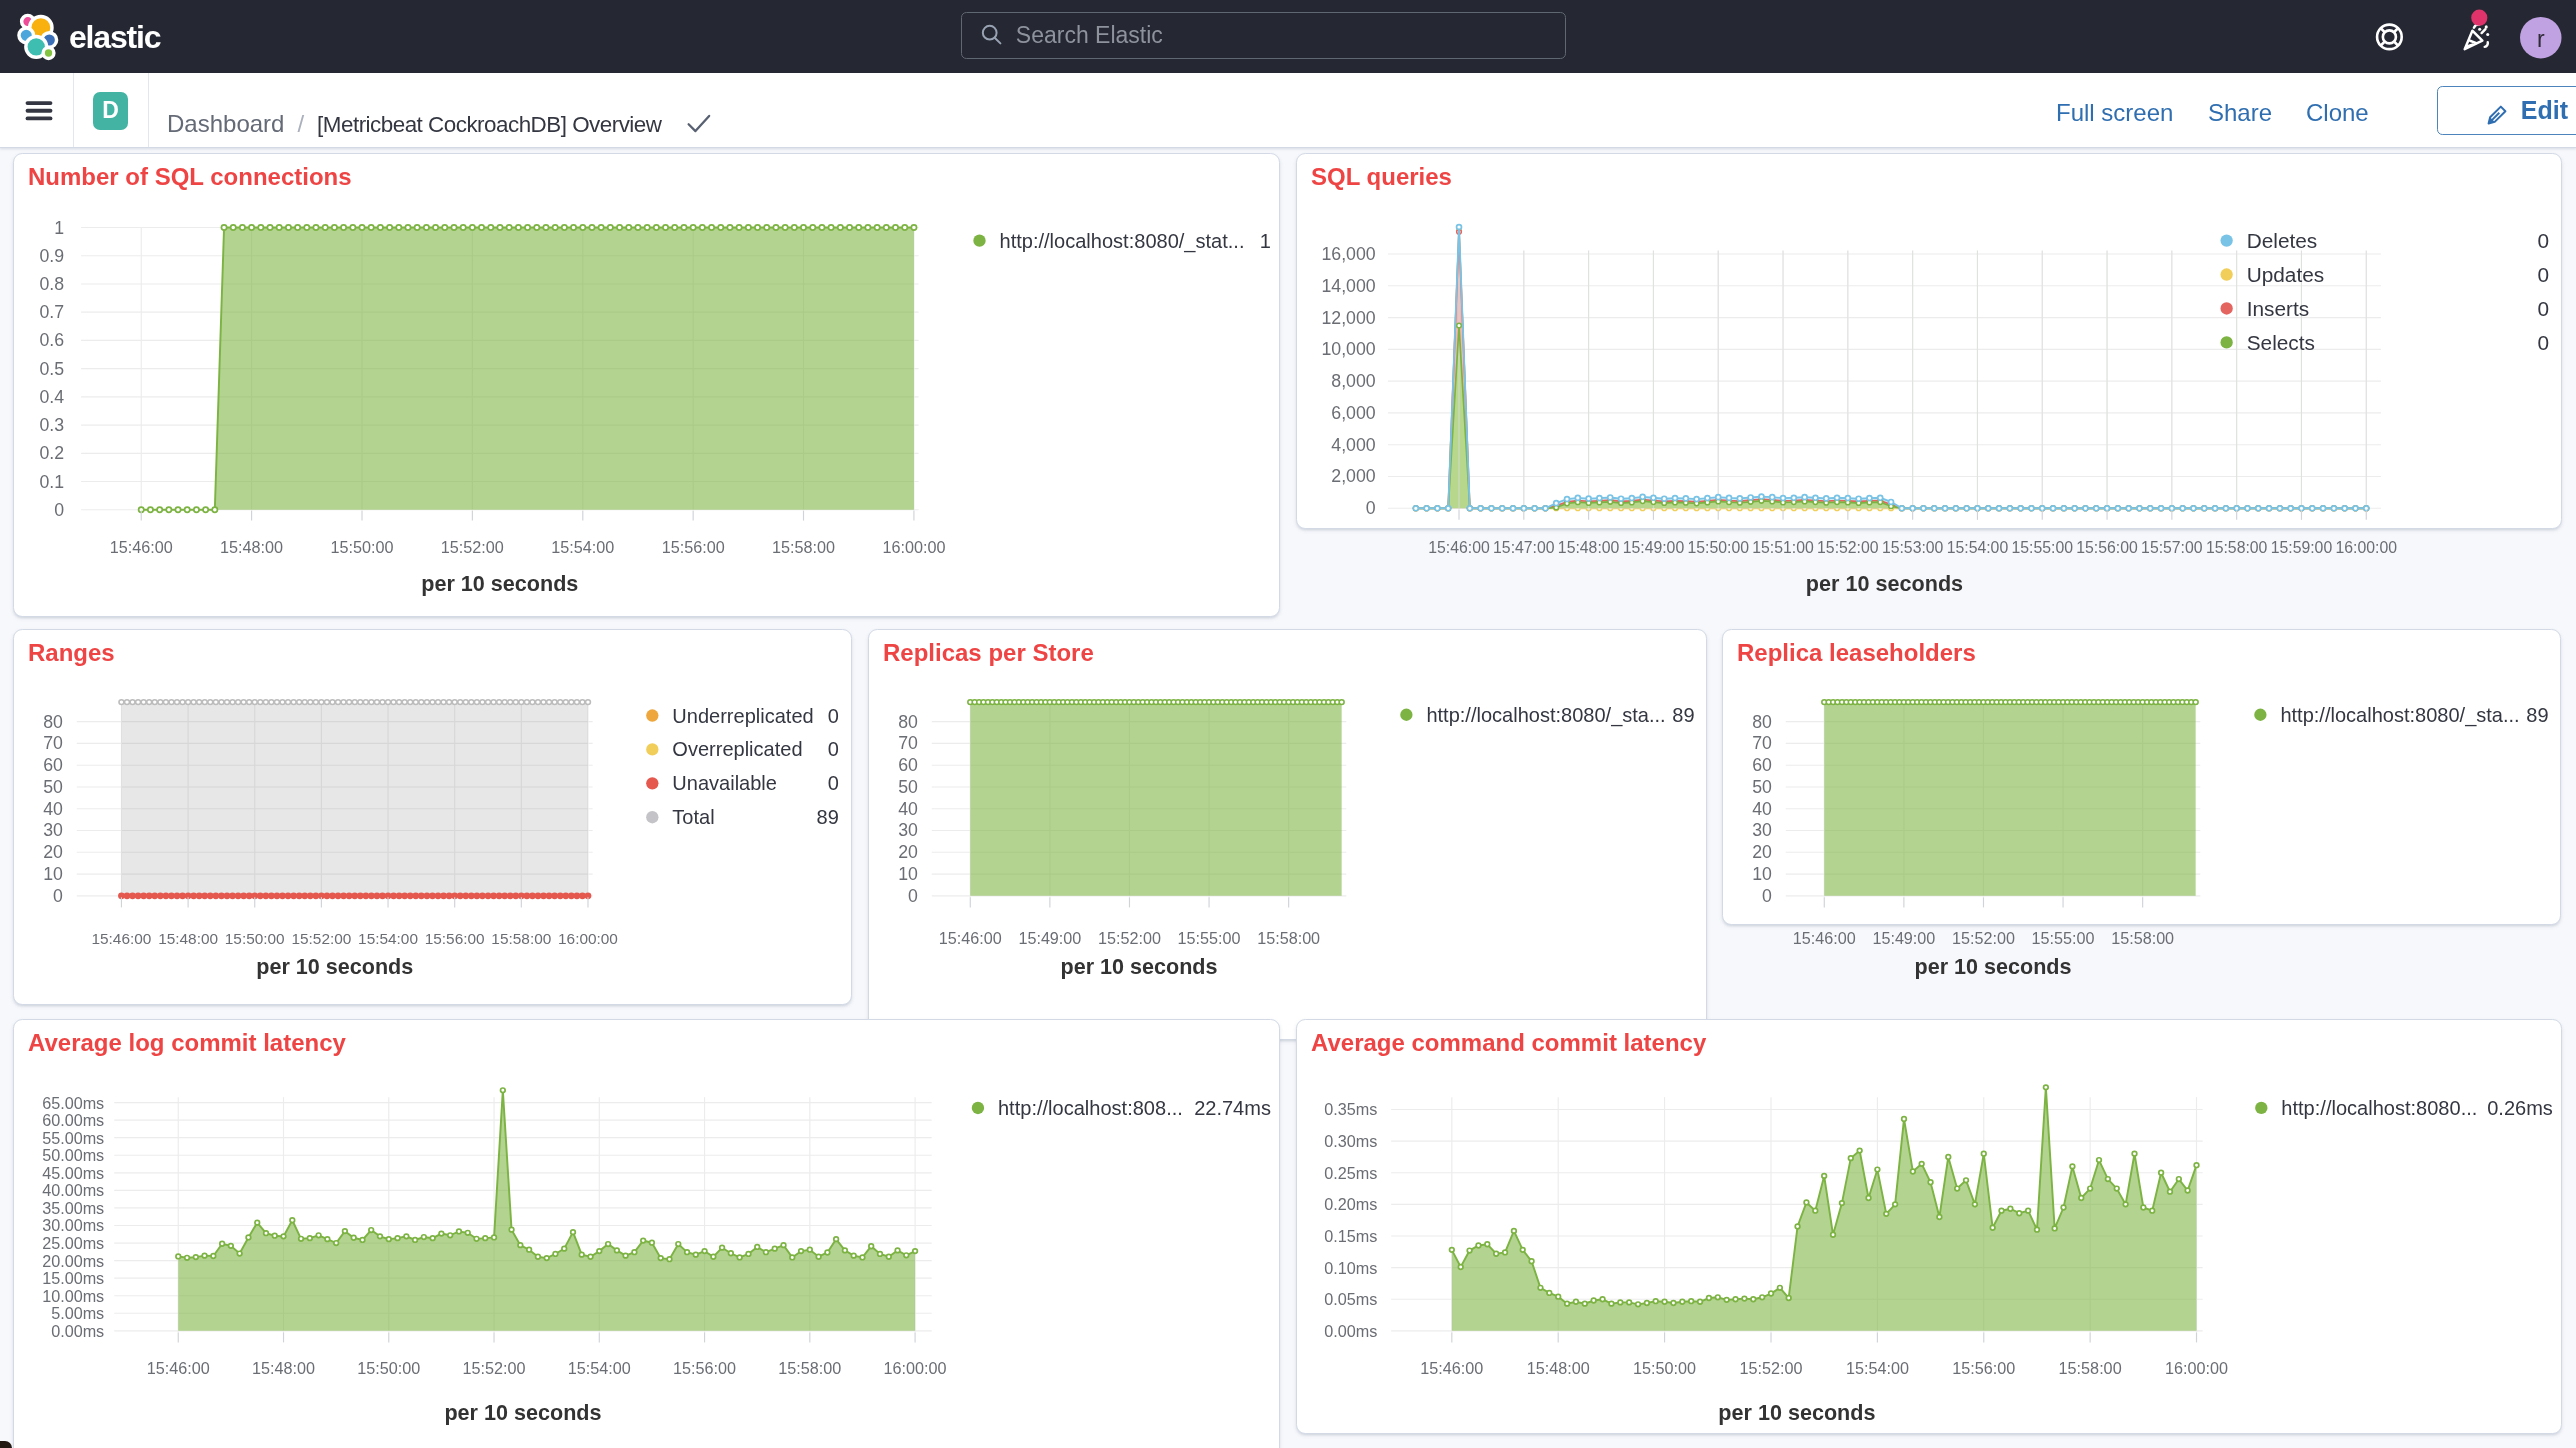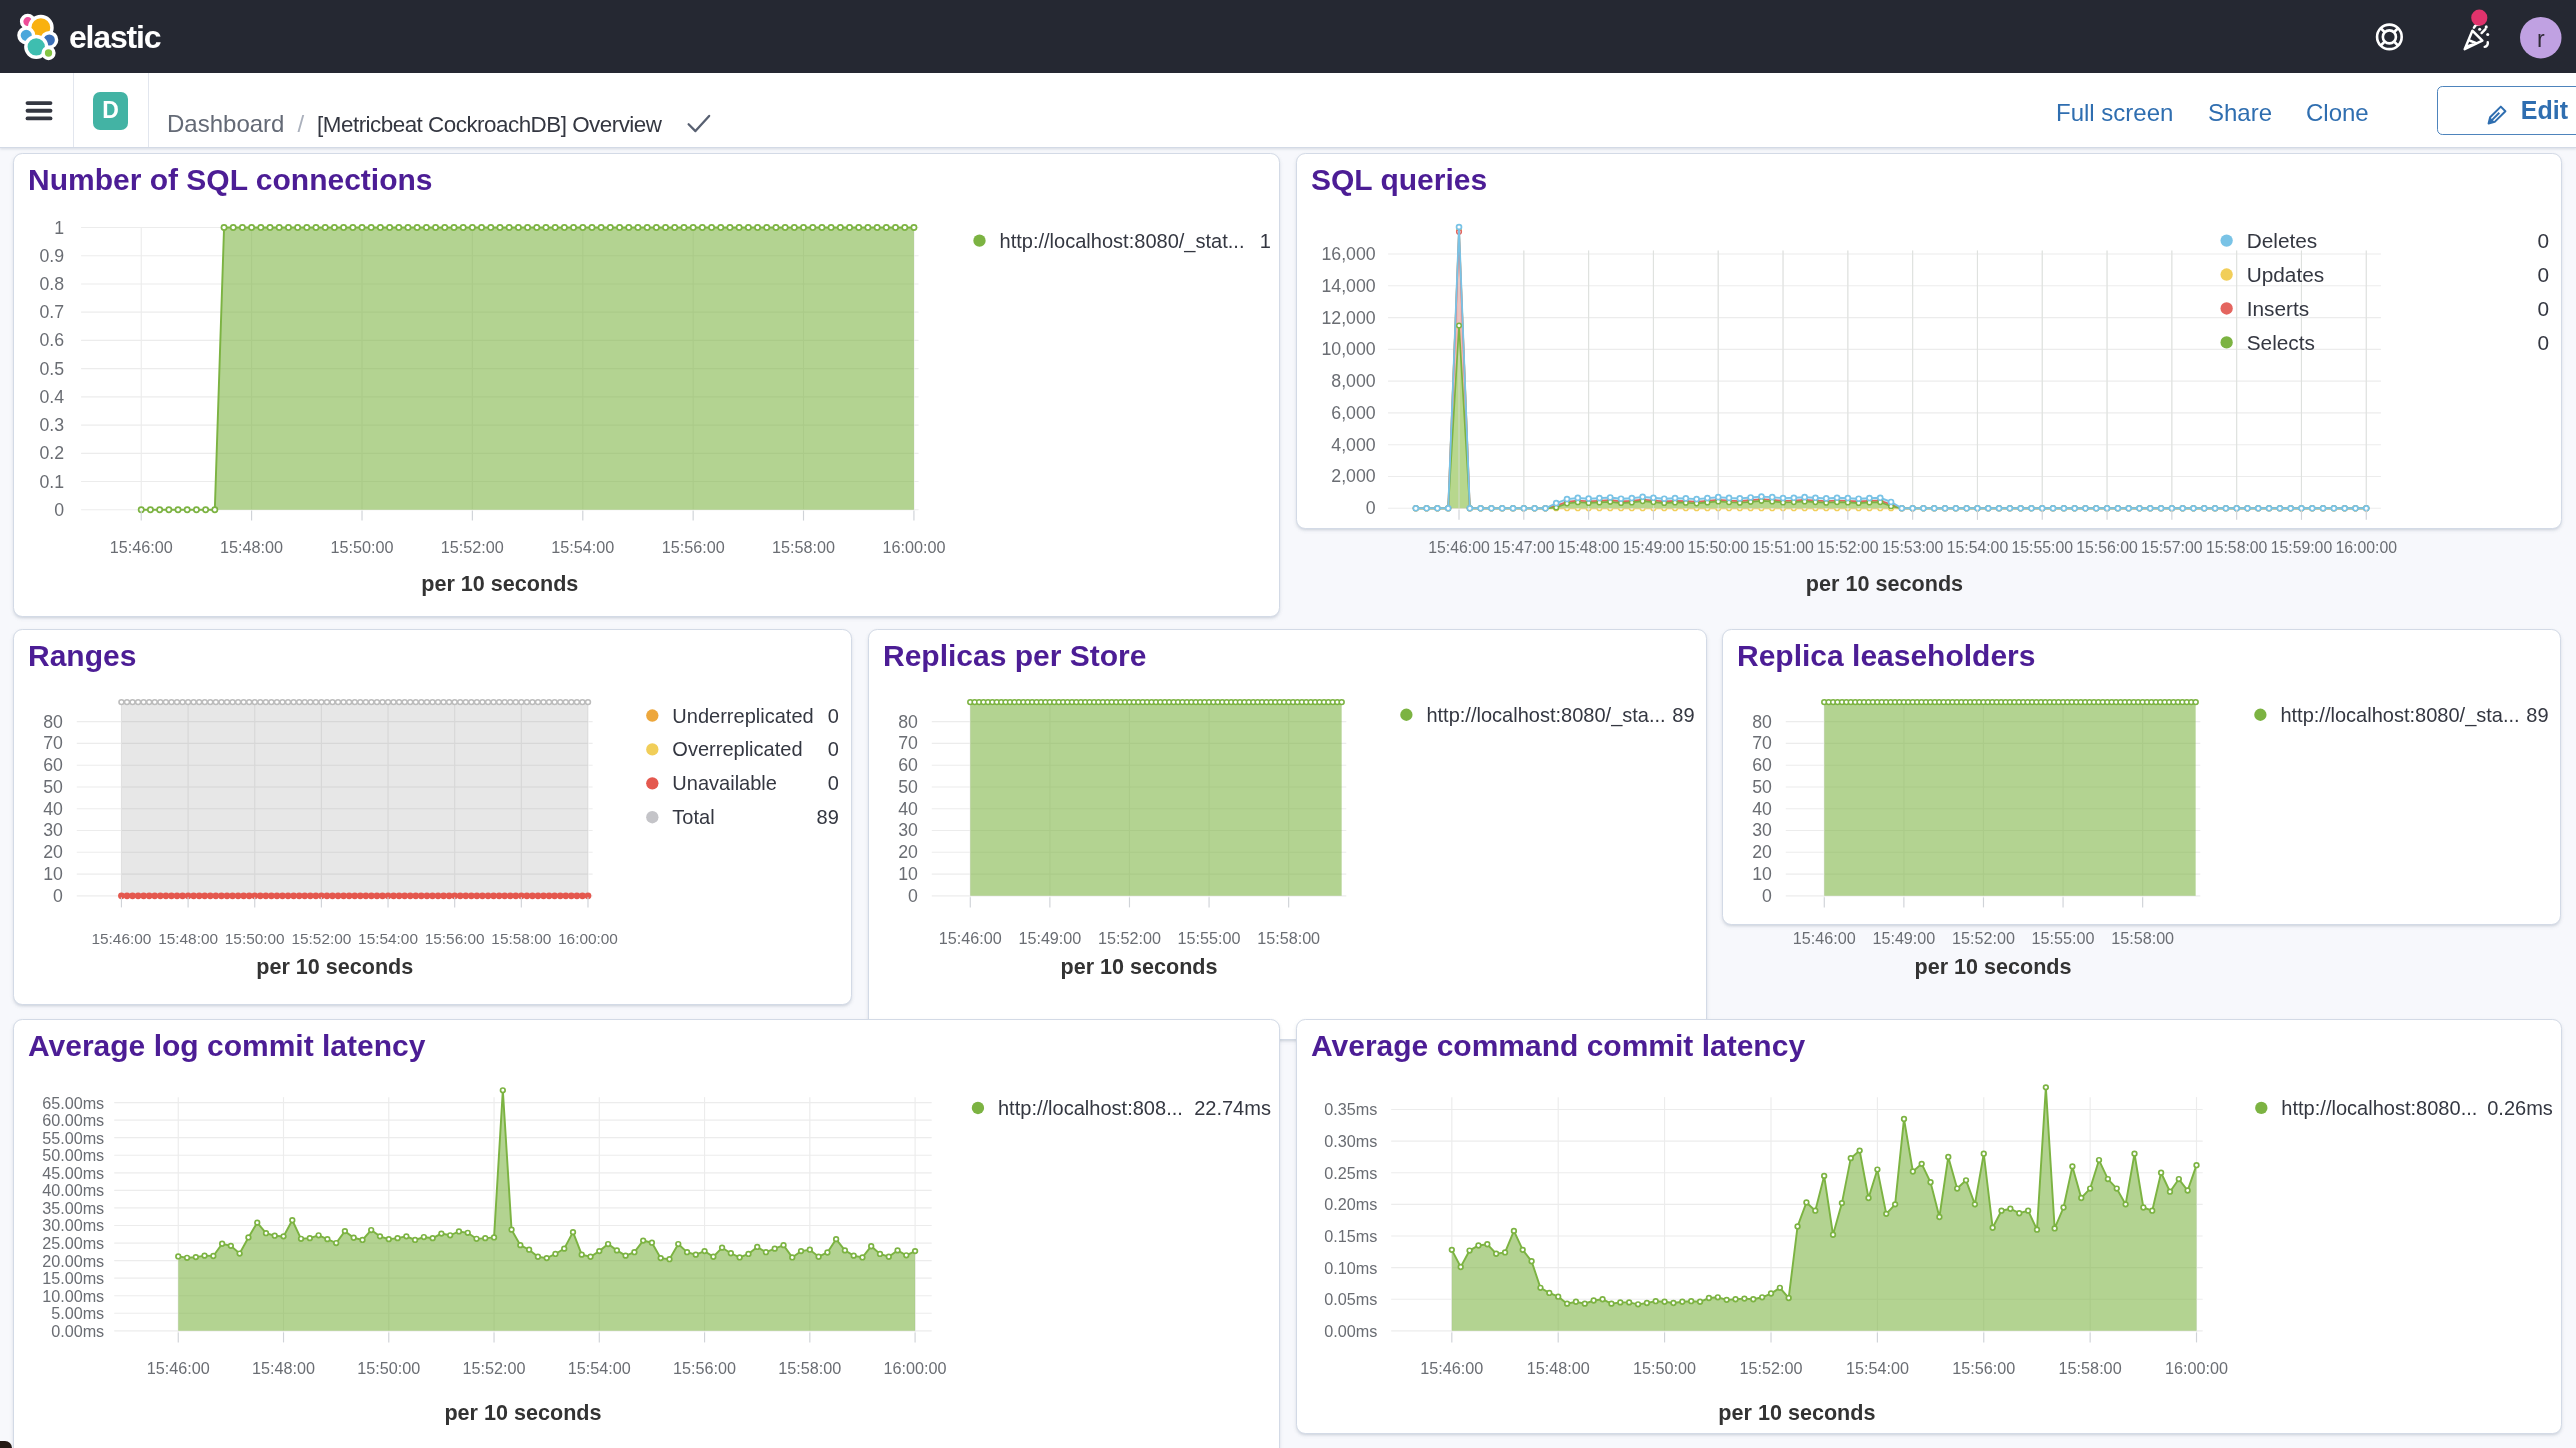--- a/index.html
+++ b/index.html
@@ -8,37 +8,44 @@
 #searchbox { position:absolute; left:961px; top:11.6px; width:605px; height:47px; border:1.5px solid #5f6772; border-radius:5.4px; display:flex; align-items:center; color:#8d929c; font-size:23px; }
 #navbar { position:absolute; left:0; top:73px; width:2576px; height:75px; background:#fff; border-bottom:0.8px solid #d3dae6; box-shadow:0 1.5px 2.3px rgba(101,117,140,0.18); }
 .vsep { position:absolute; top:0; bottom:0; width:0.8px; background:#e2e6ee; }
 #dbadge { position:absolute; left:93px; top:18.5px; width:35px; height:38px; background:#43b3a4; border-radius:7px; color:#fff; font-weight:bold; font-size:23px; display:flex; align-items:center; justify-content:center; }
 #crumbs { position:absolute; left:167px; top:24px; font-size:24px; color:#646a76; white-space:nowrap; }
 #crumbs .slash { color:#aab0bc; margin:0 13px; }
 #crumbs .c2 { color:#343741; font-weight:normal; font-size:22.4px; letter-spacing:-0.5px; }
 .nlink { position:absolute; top:25.5px; color:#2f6eb0; font-size:24px; }
 #editbtn { position:absolute; left:2390px; top:13px; width:178px; height:49px; border:1.5px solid rgba(47,110,176,0.85); border-radius:5.4px; color:#2f6eb0; font-size:25px; font-weight:600; display:flex; align-items:center; justify-content:center;margin-left:47px; }
 .panel { position:absolute; background:#fff; border:0.8px solid #d3dae6; border-radius:9.3px; box-shadow:0 2.3px 3.1px -1.5px rgba(152,162,179,0.35), 0 1.5px 4.6px -1.5px rgba(152,162,179,0.25); }
-.ptitle { position:absolute; left:14px; top:9.3px; font-size:30px; font-weight:bold; color:#4c1d95; }
+.ptitle { position:absolute; left:14px; top:9.3px; font-size:24px; font-weight:bold; color:#ef4444; }
 svg text { font-family:"Liberation Sans", sans-serif; }
 #corner { position:absolute; left:0; bottom:0; width:11.6px; height:7px; background:#241a14; border-top-right-radius:9.3px; }
 #navbar, #header { z-index:2; }
 </style></head><body>
 <div id="header">
 <svg width="74" height="73" viewBox="0 0 96 95" style="position:absolute;left:0px;top:0px">
 <g stroke="#fff" stroke-width="4.5">
 <circle cx="36" cy="28" r="8" fill="#ee4c98"></circle>
 <circle cx="53" cy="36" r="14.5" fill="#f9b110"></circle>
 <circle cx="34" cy="46" r="9.5" fill="#4ba7db"></circle>
 <circle cx="64" cy="52" r="9.5" fill="#3b6fb7"></circle>
 <circle cx="47" cy="61" r="13.5" fill="#3ebeb0"></circle>
 <circle cx="63" cy="69" r="7" fill="#85c443"></circle>
 </g>
     </svg>
 <div id="brand">elastic</div>
+<div id="searchbox">
+      <svg width="26" height="26" viewBox="0 0 34 34" style="margin:0 10.8px 0 17px;flex:none">
+<circle cx="14" cy="14" r="9" fill="none" stroke="#98a2b3" stroke-width="2.6"></circle>
+<line x1="20.5" y1="20.5" x2="28" y2="28" stroke="#98a2b3" stroke-width="2.6" stroke-linecap="round"></line>
+</svg>
+      <span>Search Elastic</span>
+    </div>
 <svg width="301" height="73" viewBox="0 0 390 95" style="position:absolute;right:0;top:0">
 <g stroke="#fff" stroke-width="3.4" fill="none">
 <circle cx="148" cy="48" r="16"></circle>
 <circle cx="148" cy="48" r="8.5"></circle>
 <line x1="136.5" y1="36.5" x2="142" y2="42"></line>
 <line x1="159.5" y1="36.5" x2="154" y2="42"></line>
 <line x1="136.5" y1="59.5" x2="142" y2="54"></line>
 <line x1="159.5" y1="59.5" x2="154" y2="54"></line>
 </g>
 <g stroke="#fff" stroke-width="3.2" fill="none" stroke-linejoin="round" stroke-linecap="round">

